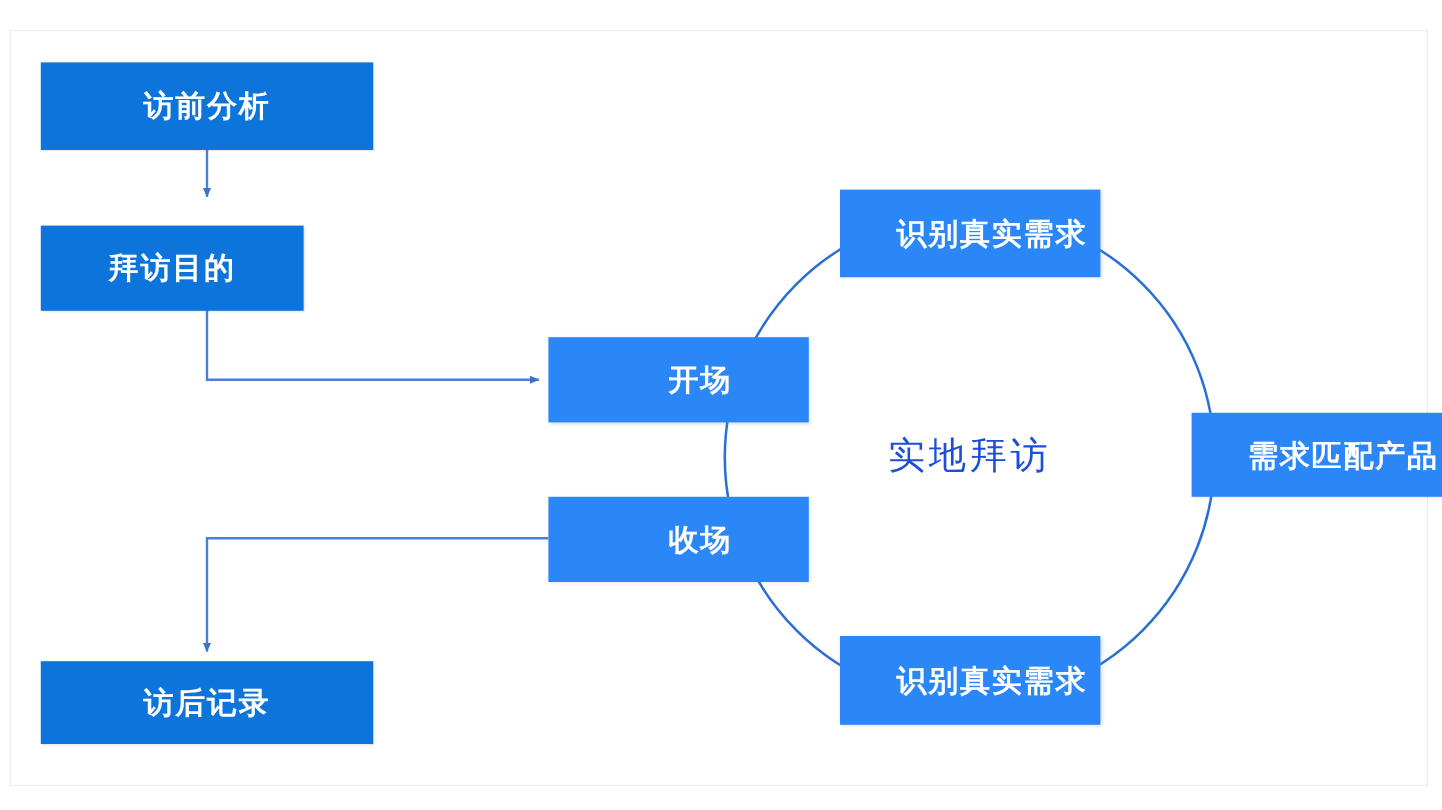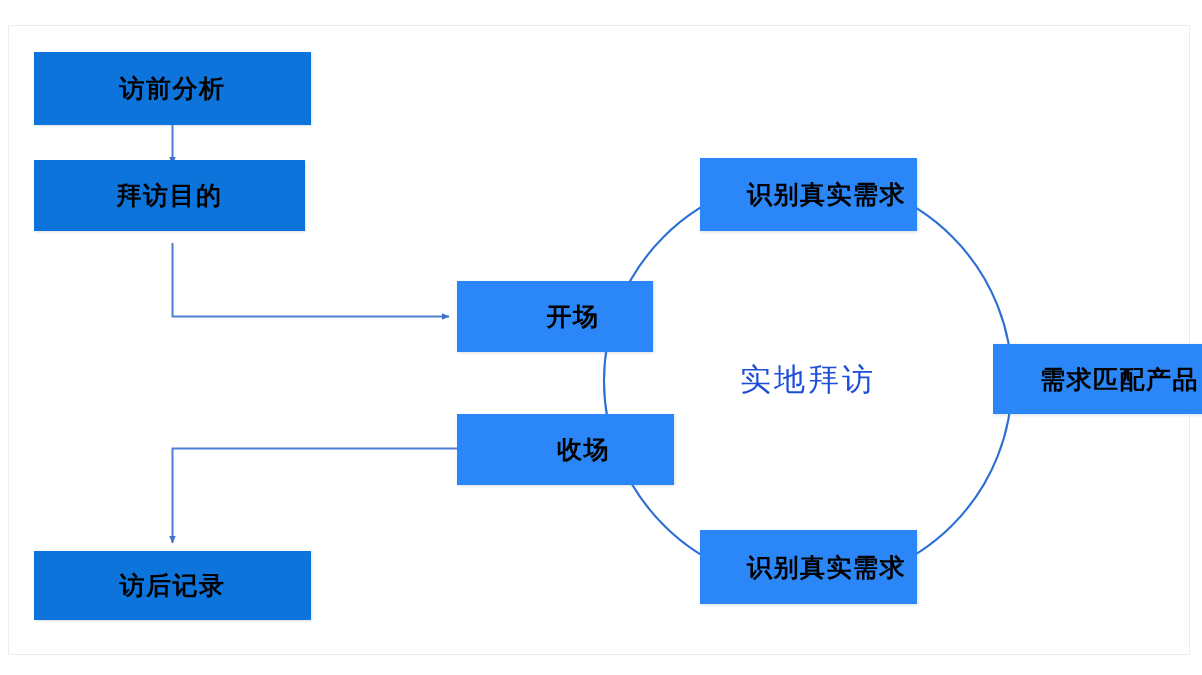--- a/index.html
+++ b/index.html
@@ -37,21 +37,21 @@
     top: 0;
     width: 1202px;
     height: 675px;
     pointer-events: none;
   }
   .node {
     position: absolute;
     display: flex;
     align-items: center;
     justify-content: center;
-    color: #000000;
+    color: #ffffff;
     box-sizing: border-box;
     letter-spacing: 1.5px;
     white-space: nowrap;
     user-select: none;
   }
   .node-linear {
     background: #0d74db;
     font-size: 25px;
     font-weight: 700;
     box-shadow: 1px 1px 2px rgba(120,140,170,0.28);
@@ -108,29 +108,29 @@
       <path d="M457,448.5 L172.5,448.5 L172.5,543" fill="none" stroke="#4a7fd4" stroke-width="2" stroke-linejoin="miter" marker-end="url(#arrowhead)"></path>
     </g>
   </svg>
 
   <div id="center-label">实地拜访</div>
 
   <div class="node node-linear" style="left:34px; top:52px; width:277px; height:73px;">
     <span>访前分析</span>
   </div>
 
-  <div class="node node-linear" style="left:34px; top:160px; width:271px; height:71px;">
+  <div class="node node-linear" style="left:34px; top:188px; width:219px; height:71px;">
     <span>拜访目的</span>
   </div>
 
   <div class="node node-linear" style="left:34px; top:551px; width:277px; height:69px;">
     <span>访后记录</span>
   </div>
 
-  <div class="node node-cycle" style="left:457px; top:281px; width:196px; height:71px;">
+  <div class="node node-cycle" style="left:457px; top:281px; width:217px; height:71px;">
     <span>开场</span>
   </div>
 
   <div class="node node-cycle" style="left:457px; top:414px; width:217px; height:71px;">
     <span>收场</span>
   </div>
 
   <div class="node node-cycle" style="left:700px; top:158px; width:217px; height:73px;">
     <span>识别真实需求</span>
   </div>

